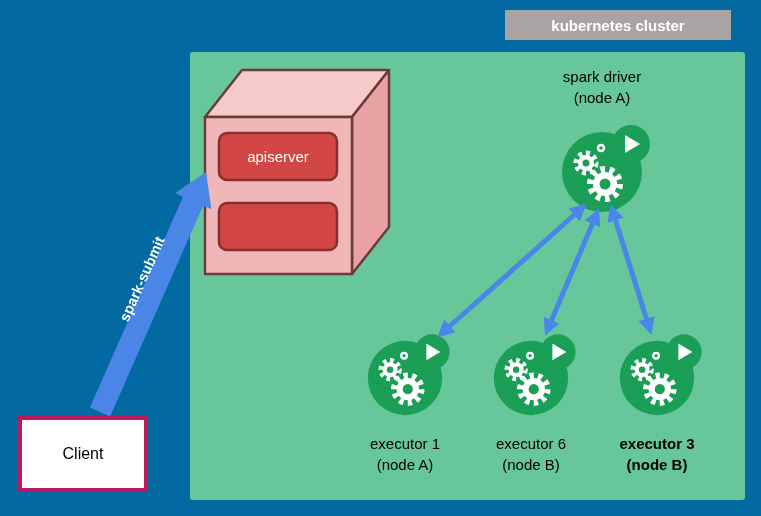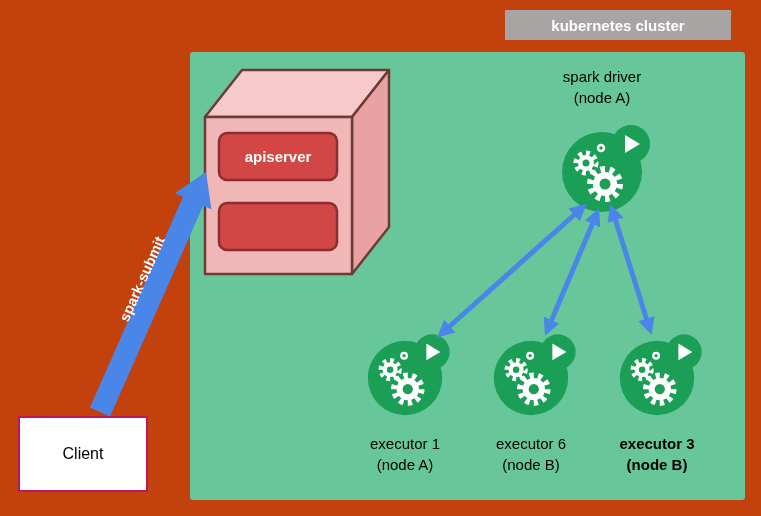--- a/index.html
+++ b/index.html
@@ -1,39 +1,39 @@
 <!DOCTYPE html>
 <html><head>
 <meta charset="utf-8">
 <style>
   * { margin: 0; padding: 0; box-sizing: border-box; }
   html, body { width: 761px; height: 516px; background: #ffffff; font-family: "Liberation Sans", sans-serif; }
-  .stage { position: relative; width: 761px; height: 516px; background: #c2410c; overflow: hidden; }
+  .stage { position: relative; width: 761px; height: 516px; background: #0369a1; overflow: hidden; }
   svg.scene { position: absolute; left: 0; top: 0; }
   .overlay { position: absolute; color: #111111; }
   .center { display: flex; align-items: center; justify-content: center; text-align: center; }
 
   .k8s-label { left: 505px; top: 10px; width: 226px; height: 30px;
                color: #ffffff; font-weight: bold; font-size: 15px; }
 
-  .ctrl-text { width: 118px; height: 47px; color: #ffffff; font-weight: bold; font-size: 15px; }
+  .ctrl-text { width: 118px; height: 47px; color: #ffffff; font-weight: normal; font-size: 15px; }
   .apiserver-text { left: 219px; top: 133px; }
   .scheduler-text { left: 219px; top: 203px; }
 
   .node-label { text-align: center; font-size: 15px; line-height: 21px; color: #000000; }
   .driver-label { left: 512px; top: 66px; width: 180px; }
   .exec1-label { left: 340px; top: 433px; width: 130px; }
   .exec2-label { left: 466px; top: 433px; width: 130px; }
   .exec3-label { left: 592px; top: 433px; width: 130px; font-weight: bold; }
 
   .spark-submit-text { left: 77px; top: 271px; width: 130px; text-align: center;
                        transform: rotate(-66deg); color: #ffffff; font-weight: bold; font-size: 14.5px; }
 
   .client-box { left: 18px; top: 416px; width: 130px; height: 76px;
-                background: #ffffff; border: 2px solid #be185d; font-size: 16px; color: #000000; }
+                background: #ffffff; border: 4px solid #be185d; font-size: 16px; color: #000000; }
 </style>
 </head>
 <body>
 
 <div class="stage">
 
   <svg class="scene" width="761" height="516" viewBox="0 0 761 516">
     <defs>
       <marker id="ah" viewBox="0 0 10 10" refX="7" refY="5" markerWidth="3.4" markerHeight="3.4" orient="auto-start-reverse">
         <path d="M0,0 L10,5 L0,10 z" fill="#4a86e8"></path>

